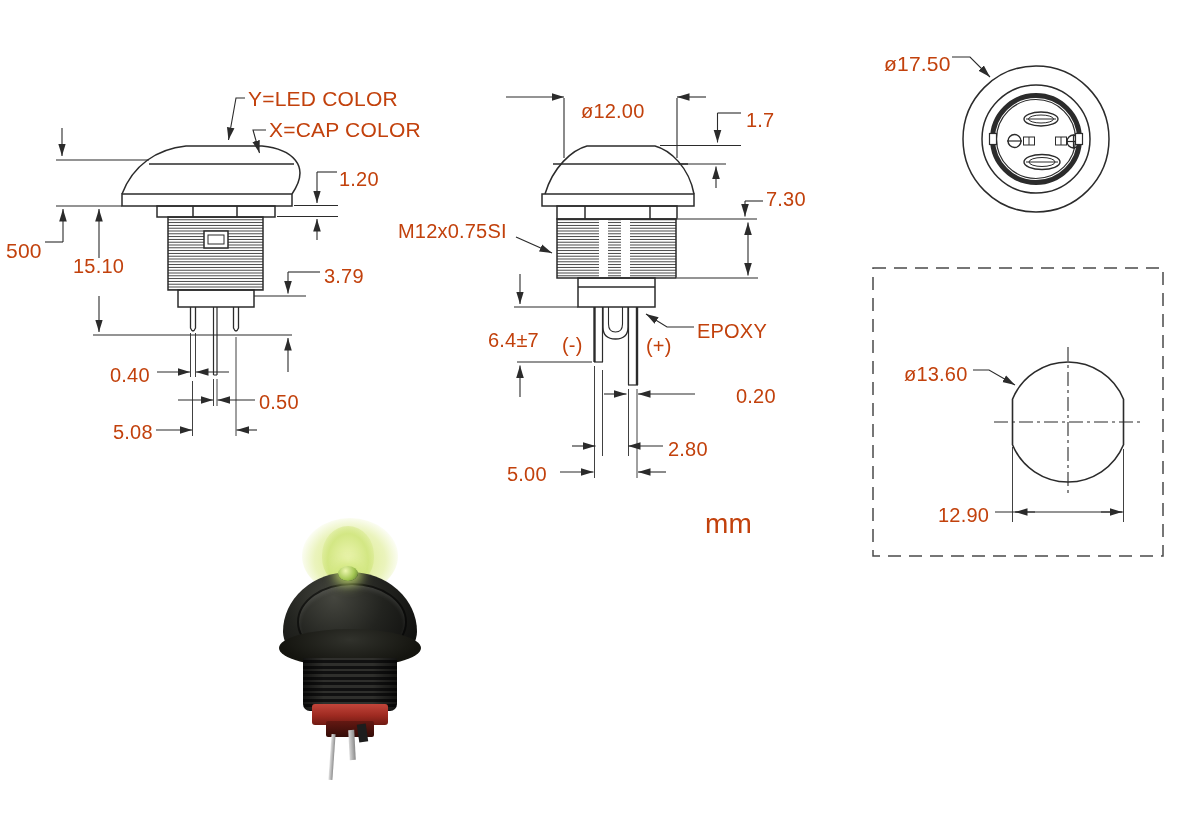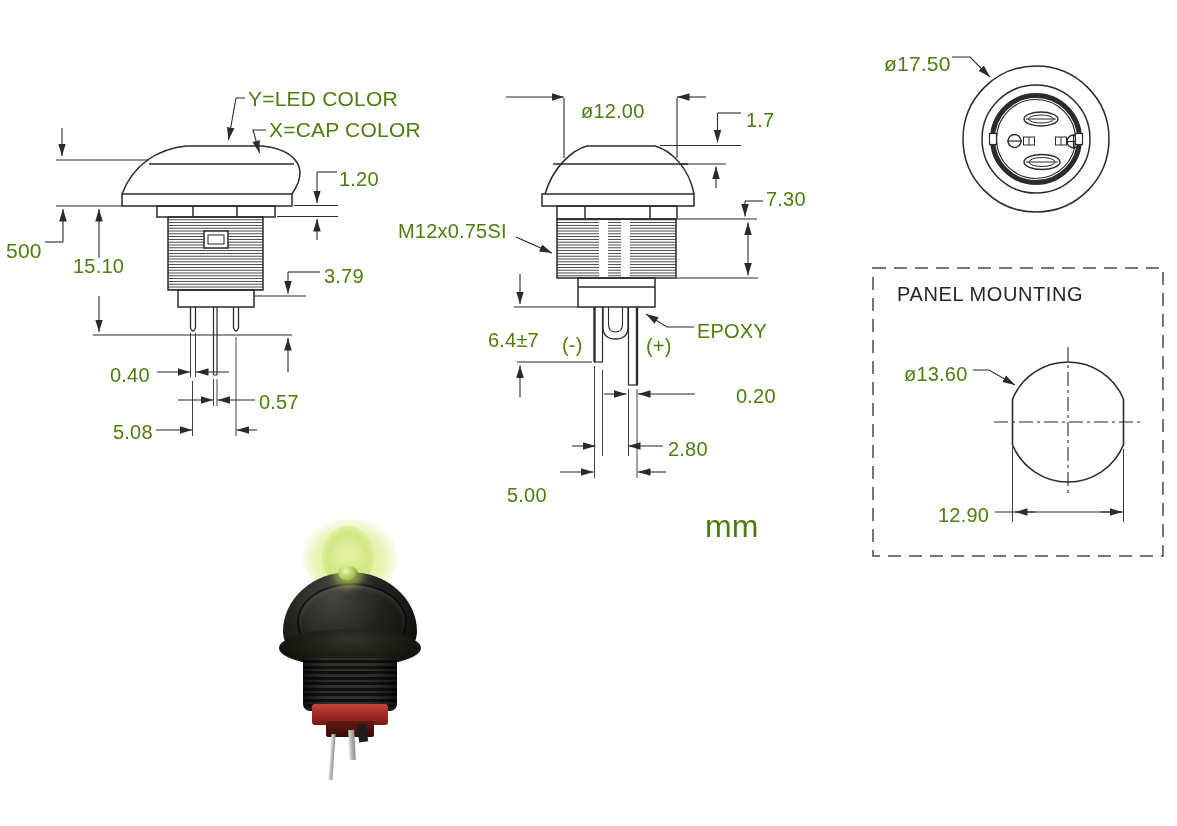--- a/index.html
+++ b/index.html
@@ -2,25 +2,25 @@
 <html><head>
 <meta charset="utf-8">
 <style>
   html,body{margin:0;padding:0;background:#ffffff;}
   .stage{
     position:relative;width:1177px;height:826px;background:#ffffff;
     font-family:"Liberation Sans","DejaVu Sans",sans-serif;overflow:hidden;
   }
   .lines{position:absolute;left:0;top:0;}
   .lbl{
-    position:absolute;font-size:20px;color:#4d7c0f;white-space:nowrap;
+    position:absolute;font-size:20px;color:#c2410c;white-space:nowrap;
     line-height:1.1;letter-spacing:0.2px;
   }
   .s21{font-size:21px;}
-  .s28{font-size:32px;}
+  .s28{font-size:28px;}
   .panel-title{font-size:20px;letter-spacing:0.6px;color:#262626;}
   
   .photo{position:absolute;left:250px;top:512px;width:240px;height:300px;}
   .photo *{position:absolute;}
   .glow-outer{left:52px;top:6px;width:96px;height:76px;border-radius:50%;
     background:radial-gradient(ellipse at 50% 55%, rgba(214,232,122,0.95) 0%, rgba(214,232,122,0.5) 52%, rgba(214,232,122,0) 76%);}
   .glow-core{left:72px;top:14px;width:52px;height:58px;border-radius:50% 50% 45% 45%;
     background:radial-gradient(ellipse at 50% 60%, #eef6b4 0%, #d3e784 55%, rgba(211,231,132,0) 85%);}
   .led-dome{left:88px;top:54px;width:20px;height:15px;border-radius:50%;
     background:radial-gradient(circle at 38% 32%, #edf7ae 0%, #a3c653 55%, #54702a 100%);
@@ -198,39 +198,38 @@
     </g>
   </svg>
 
   <div class="lbl s21" style="left:248px;top:87px">Y=LED COLOR</div>
   <div class="lbl s21" style="left:269px;top:118px">X=CAP COLOR</div>
   <div class="lbl s21" style="left:6px;top:239px">500</div>
   <div class="lbl" style="left:73px;top:255px">15.10</div>
   <div class="lbl" style="left:339px;top:168px">1.20</div>
   <div class="lbl" style="left:324px;top:265px">3.79</div>
   <div class="lbl" style="left:110px;top:364px">0.40</div>
-  <div class="lbl" style="left:259px;top:391px">0.57</div>
+  <div class="lbl" style="left:259px;top:391px">0.50</div>
   <div class="lbl" style="left:113px;top:421px">5.08</div>
 
   <div class="lbl" style="left:581px;top:100px">ø12.00</div>
   <div class="lbl" style="left:746px;top:109px">1.7</div>
   <div class="lbl" style="left:766px;top:188px">7.30</div>
   <div class="lbl" style="left:398px;top:220px">M12x0.75SI</div>
   <div class="lbl" style="left:697px;top:320px">EPOXY</div>
   <div class="lbl" style="left:488px;top:329px">6.4±7</div>
   <div class="lbl" style="left:562px;top:334px">(-)</div>
   <div class="lbl" style="left:646px;top:335px">(+)</div>
   <div class="lbl" style="left:736px;top:385px">0.20</div>
   <div class="lbl" style="left:668px;top:438px">2.80</div>
-  <div class="lbl" style="left:507px;top:484px">5.00</div>
+  <div class="lbl" style="left:507px;top:463px">5.00</div>
   <div class="lbl s28" style="left:705px;top:509px">mm</div>
 
   <div class="lbl s21" style="left:884px;top:52px">ø17.50</div>
 
-  <div class="lbl panel-title" style="left:897px;top:283px">PANEL MOUNTING</div>
   <div class="lbl" style="left:904px;top:363px">ø13.60</div>
   <div class="lbl" style="left:938px;top:504px">12.90</div>
 
   <div class="photo">
     <div class="glow-outer"></div>
     <div class="glow-core"></div>
     <div class="cap-dome"></div>
     <div class="cap-face"></div>
     <div class="led-dome"></div>
     <div class="cap-skirt"></div>

